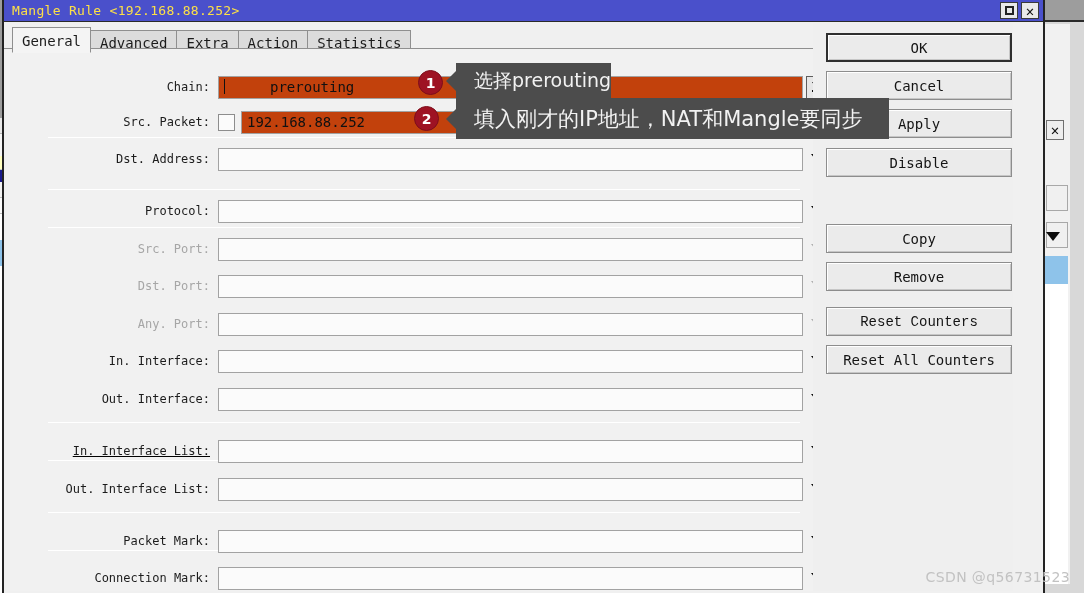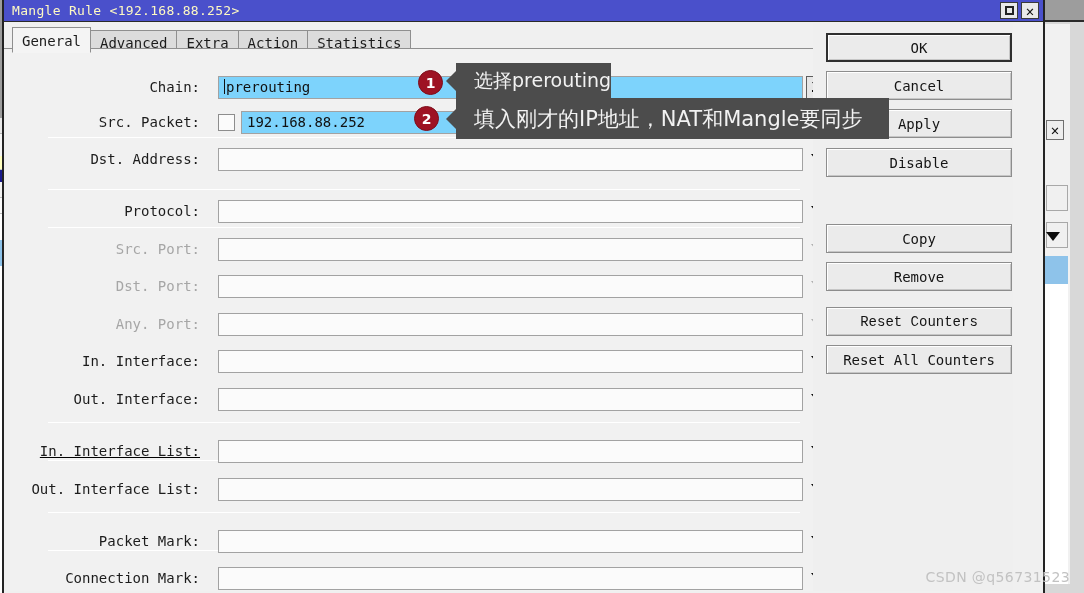--- a/index.html
+++ b/index.html
@@ -76,21 +76,21 @@
 
   .titlebar {
     position: relative;
     height: 22px;
     background: #4a50cb;
     display: flex; align-items: center;
     padding-left: 8px;
     border-bottom: 1px solid #2a2a2a;
   }
   .title-text {
-    color: #fef9c3; font-size: 13px; letter-spacing: .3px;
+    color: #fde047; font-size: 13px; letter-spacing: .3px;
     font-family: "DejaVu Sans Mono","Liberation Mono",monospace;
     white-space: nowrap;
   }
   .title-btns { position: absolute; right: 4px; top: 2px; display: flex; gap: 3px; }
   .tbtn {
     width: 18px; height: 17px; background: #e9e9e9;
     border: 1px solid #3a3a3a;
     display: flex; align-items: center; justify-content: center;
     color: #111;
   }
@@ -128,39 +128,39 @@
 
   
   .form {
     position: absolute; left: 2px; top: 49px; width: 836px; height: 542px;
     background: #f1f1f1;
     border-right: 1px solid #9b9b9b;
   }
 
   .row { position: absolute; left: 0; width: 836px; height: 26px; display: flex; align-items: center; }
   .lbl {
-    width: 212px; text-align: right; padding-right: 18px;
-    font-size: 14px; color: #1c1c1c;
+    width: 212px; text-align: right; padding-right: 8px;
+    font-size: 12px; color: #1c1c1c;
     font-family: "DejaVu Sans Mono","Liberation Mono",monospace;
     white-space: nowrap;
   }
   .lbl.dim { color: #a6a6a6; }
 
   .field {
     height: 23px;
     background: #efefef;
     border: 1px solid #a2a2a2;
     display: flex; align-items: center;
     padding: 0 5px;
     font-size: 14px; color: #111;
     font-family: "DejaVu Sans Mono","Liberation Mono",monospace;
     position: relative;
   }
   .field.wide { width: 585px; }
-  .field.filled { background: #7dd3fc; }
+  .field.filled { background: #c2410c; gap: 44px; }
   .field.white { background: #fbfbfb; }
 
   .caret {
     display: inline-block; width: 1px; height: 15px; background: #111;
     margin-right: 1px; position: relative; top: -1px;
   }
 
   .arrow {
     width: 0; height: 0; margin-left: 8px;
     border-left: 8px solid transparent;

